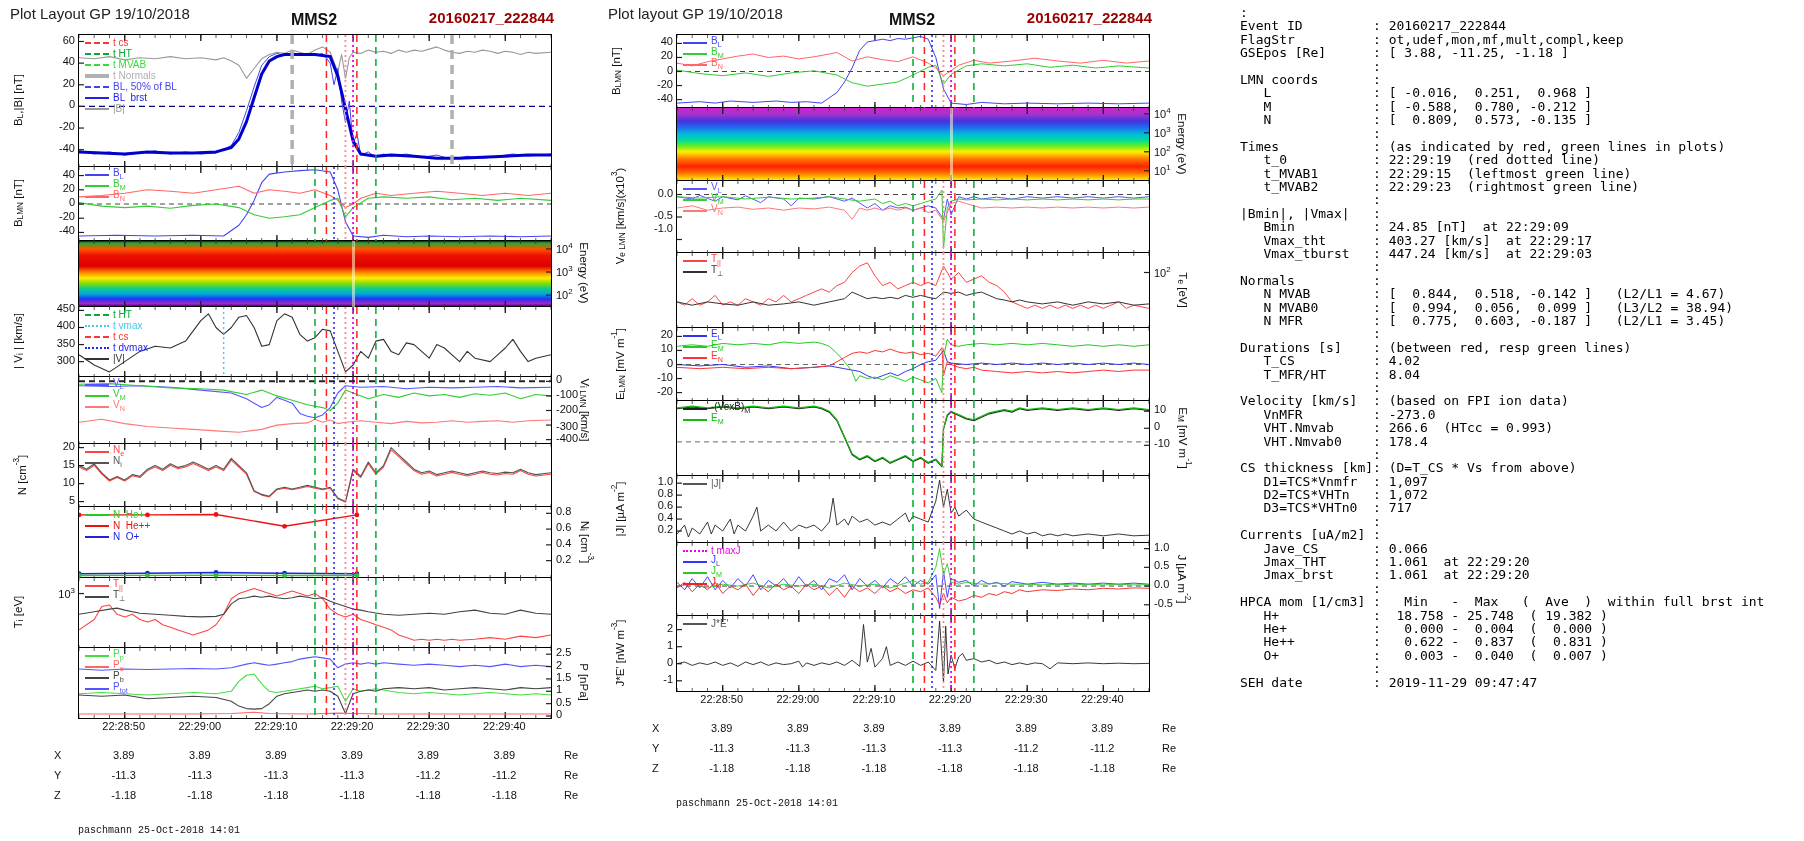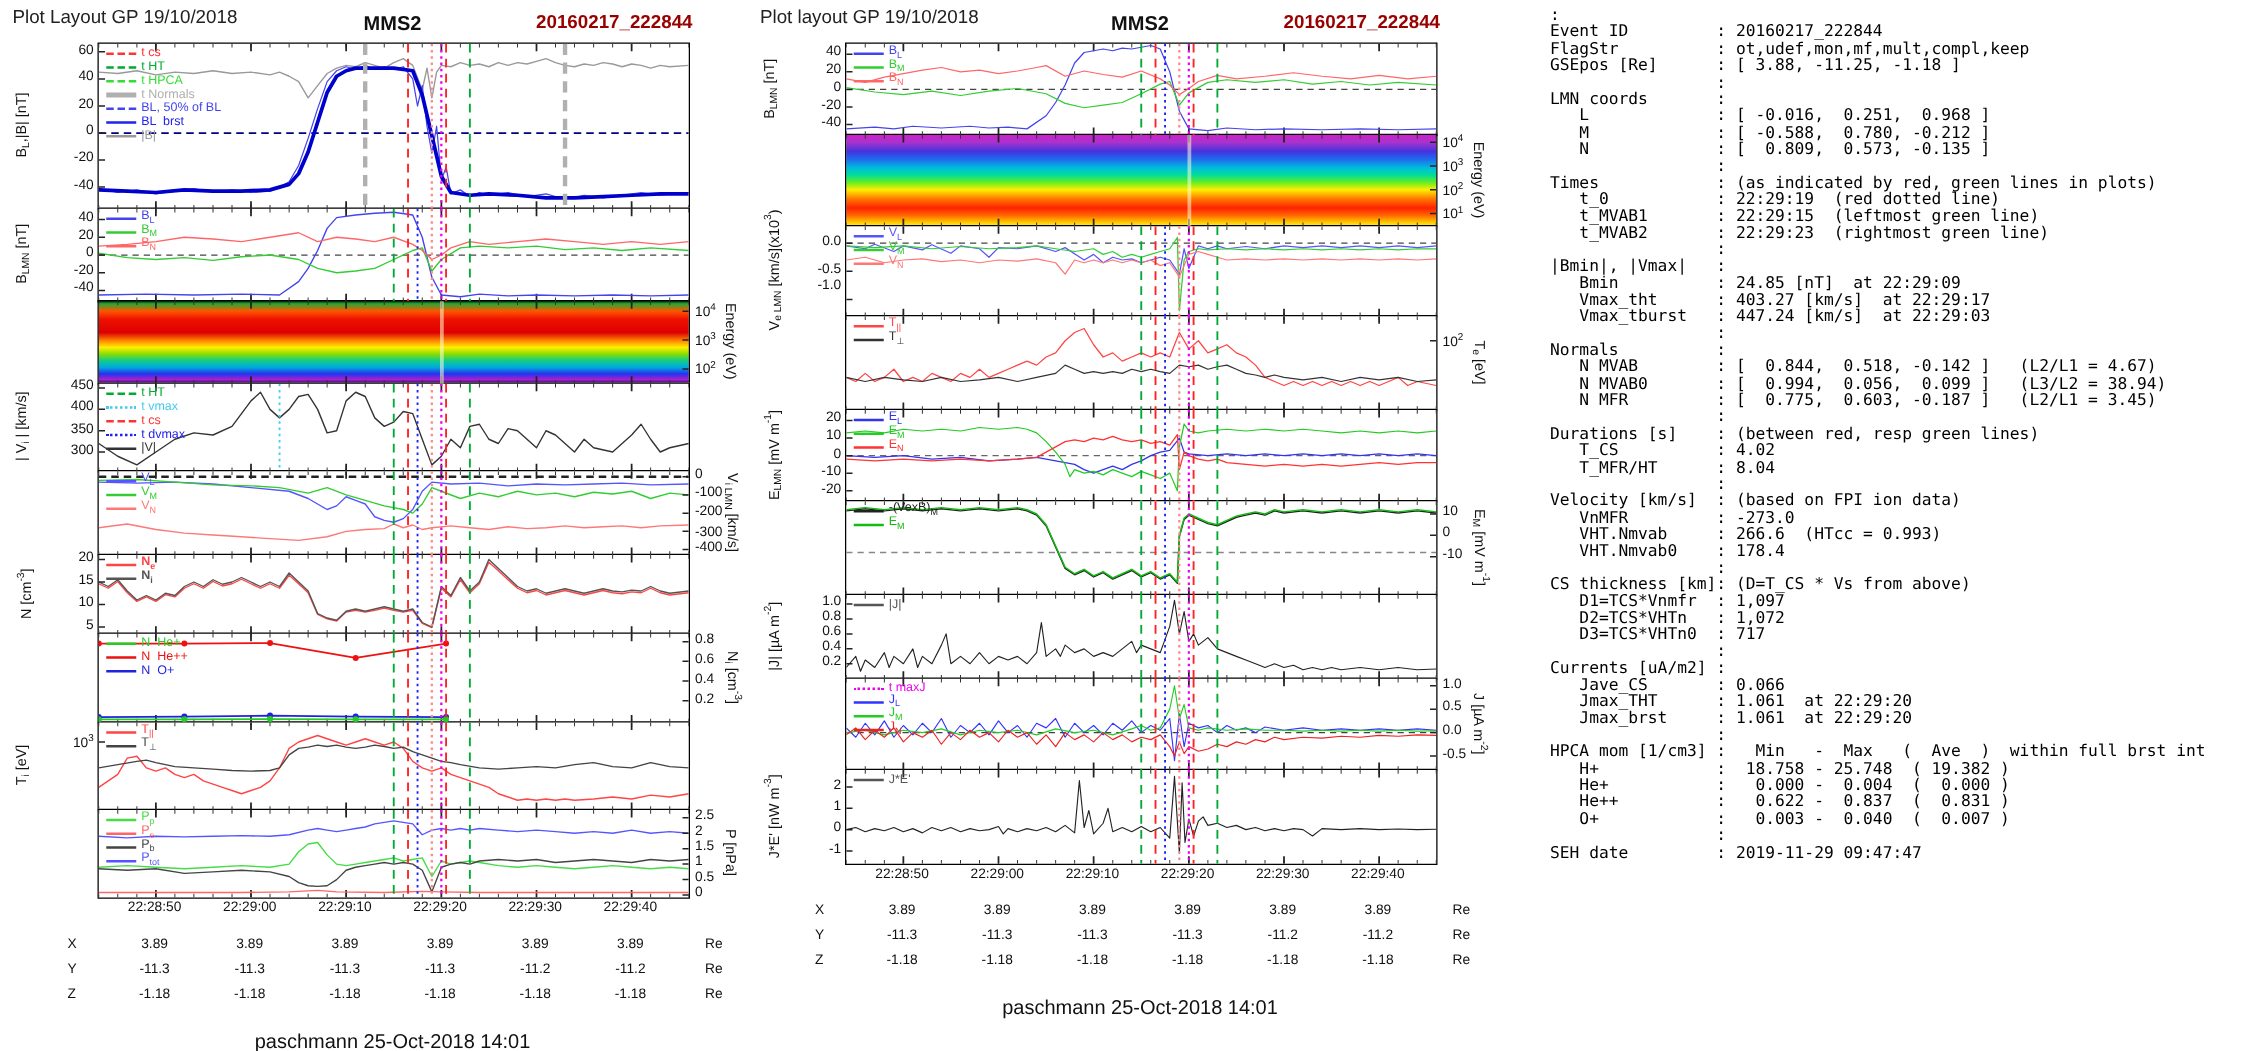--- a/index.html
+++ b/index.html
@@ -30,21 +30,21 @@
   .lgsample{display:inline-block;width:24px;height:0;border-top:2px solid #000;margin-right:4px;flex:none;}
   .lgtext{font-size:10px;line-height:10px;white-space:pre;}
   .seam{position:absolute;top:0;bottom:0;width:3px;background:rgba(255,255,210,0.55);z-index:3;}
   .xaxis{position:relative;height:17px;margin-top:3px;}
   .xtick{position:absolute;transform:translateX(-50%);font-size:11px;top:0;}
   .etable{position:relative;margin-top:12px;}
   .erow{position:relative;height:20px;}
   .elabel{position:absolute;left:46px;font-size:11px;}
   .eval{position:absolute;transform:translateX(-50%);font-size:11px;}
   .eunit{position:absolute;left:556px;font-size:11px;}
-  .footer{margin-left:70px;width:472px;text-align:center;font-size:16px;margin-top:16px;color:#111;}
+  .footer{margin-left:70px;width:472px;text-align:left;font-size:10px;margin-top:16px;color:#111;font-family:Liberation Mono, monospace;}
   .info{position:absolute;left:1240px;top:6px;font-family:"DejaVu Sans Mono",monospace;
         font-size:13px;line-height:13.4px;white-space:pre;color:#000;}
   .tline{height:13.4px;}
 </style>
 </head>
 <body>
 
 <div class="col" id="col-left">
   <div class="colhead">
     <div class="layout-label">Plot Layout GP 19/10/2018</div>
@@ -88,21 +88,21 @@
             <div class="lgrow">
               <span class="lgsample" style="border-top: 2px dashed rgb(255, 51, 51);"></span>
               <span class="lgtext" style="color: rgb(255, 51, 51);">t cs</span>
             </div>
             <div class="lgrow">
               <span class="lgsample" style="border-top: 2px dashed rgb(0, 170, 51);"></span>
               <span class="lgtext" style="color: rgb(0, 170, 51);">t HT</span>
             </div>
             <div class="lgrow">
               <span class="lgsample" style="border-top: 2px dashed rgb(51, 221, 51);"></span>
-              <span class="lgtext" style="color: rgb(51, 221, 51);">t HPCA</span>
+              <span class="lgtext" style="color: rgb(51, 221, 51);">t MVAB</span>
             </div>
             <div class="lgrow">
               <span class="lgsample" style="border-top: 4px solid rgb(176, 176, 176);"></span>
               <span class="lgtext" style="color: rgb(176, 176, 176);">t Normals</span>
             </div>
             <div class="lgrow">
               <span class="lgsample" style="border-top: 2px dashed rgb(68, 68, 238);"></span>
               <span class="lgtext" style="color: rgb(68, 68, 238);">BL, 50% of BL</span>
             </div>
             <div class="lgrow">
@@ -282,21 +282,21 @@
         </div>
       </div>
       <div class="panel" style="height: 63px;">
         <div class="ylab">
           <span class="ylabtext">N [cm<sup>-3</sup>]</span>
           <div class="ytick" style="top: -3.4px;">20</div>
           <div class="ytick" style="top: 14.6px;">15</div>
           <div class="ytick" style="top: 32.6px;">10</div>
           <div class="ytick" style="top: 50.6px;">5</div>
         </div>
-        <div class="plot" style="height: 63px; font-weight: bold;">
+        <div class="plot" style="height: 63px;">
           <svg viewBox="0 0 472 63" width="472" height="63">
             <path d="M0.0 0V3M0.0 63V60M15.2 0V3M15.2 63V60M30.5 0V3M30.5 63V60M45.7 0V3M45.7 63V60M60.9 0V3M60.9 63V60M76.1 0V3M76.1 63V60M91.4 0V3M91.4 63V60M106.6 0V3M106.6 63V60M121.8 0V3M121.8 63V60M137.0 0V3M137.0 63V60M152.3 0V3M152.3 63V60M167.5 0V3M167.5 63V60M182.7 0V3M182.7 63V60M197.9 0V3M197.9 63V60M213.2 0V3M213.2 63V60M228.4 0V3M228.4 63V60M243.6 0V3M243.6 63V60M258.8 0V3M258.8 63V60M274.1 0V3M274.1 63V60M289.3 0V3M289.3 63V60M304.5 0V3M304.5 63V60M319.7 0V3M319.7 63V60M335.0 0V3M335.0 63V60M350.2 0V3M350.2 63V60M365.4 0V3M365.4 63V60M380.6 0V3M380.6 63V60M395.9 0V3M395.9 63V60M411.1 0V3M411.1 63V60M426.3 0V3M426.3 63V60M441.5 0V3M441.5 63V60M456.8 0V3M456.8 63V60M472.0 0V3M472.0 63V60" stroke="#333" stroke-width="0.8" fill="none"></path>
             <path d="M45.7 0V6M45.7 63V57M121.8 0V6M121.8 63V57M197.9 0V6M197.9 63V57M274.1 0V6M274.1 63V57M350.2 0V6M350.2 63V57M426.3 0V6M426.3 63V57" stroke="#222" stroke-width="1.4" fill="none"></path>
             <polyline points="0.0,23.0 7.6,26.6 15.2,21.2 22.8,30.2 30.5,37.1 38.1,33.5 45.7,37.1 53.3,31.7 60.9,33.5 68.5,26.6 76.1,23.0 83.7,26.6 91.4,21.2 99.0,24.8 106.6,23.0 114.2,19.4 121.8,23.0 129.4,26.6 137.0,23.0 144.6,26.6 152.3,16.2 159.9,23.0 167.5,30.2 175.1,47.5 182.7,51.1 190.3,52.9 197.9,45.7 205.5,44.3 213.2,45.7 220.8,44.3 228.4,42.5 236.0,44.3 243.6,45.7 251.2,44.3 258.8,54.7 266.5,58.0 274.1,26.6 281.7,33.5 289.3,19.8 296.9,30.2 304.5,23.0 312.1,5.8 319.7,12.6 327.4,19.8 335.0,26.6 342.6,30.2 350.2,28.4 357.8,32.0 365.4,30.2 373.0,28.4 380.6,30.2 388.3,32.0 395.9,30.2 403.5,28.4 411.1,30.2 418.7,31.0 426.3,29.5 433.9,30.2 441.5,26.6 449.2,30.2 456.8,32.0 472.0,30.2" fill="none" stroke="#ff4444" stroke-width="1.1" stroke-linejoin="round"></polyline>
             <polyline points="0.0,21.6 7.6,25.2 15.2,19.8 22.8,28.8 30.5,36.0 38.1,32.4 45.7,36.0 53.3,30.6 60.9,32.4 68.5,25.2 76.1,21.6 83.7,25.2 91.4,19.8 99.0,23.4 106.6,21.6 114.2,18.0 121.8,21.6 129.4,25.2 137.0,21.6 144.6,25.2 152.3,14.4 159.9,21.6 167.5,28.8 175.1,46.8 182.7,50.4 190.3,52.2 197.9,45.0 205.5,43.2 213.2,45.0 220.8,43.2 228.4,41.4 236.0,43.2 243.6,45.0 251.2,43.2 258.8,54.0 266.5,57.6 274.1,25.2 281.7,32.4 289.3,18.0 296.9,28.8 304.5,21.6 312.1,3.6 319.7,10.8 327.4,18.0 335.0,25.2 342.6,28.8 350.2,27.0 357.8,30.6 365.4,28.8 373.0,27.0 380.6,28.8 388.3,30.6 395.9,28.8 403.5,27.0 411.1,28.8 418.7,29.5 426.3,28.1 433.9,28.8 441.5,25.2 449.2,28.8 456.8,30.6 472.0,28.8" fill="none" stroke="#555555" stroke-width="1.1" stroke-linejoin="round"></polyline>
             <line x1="236" x2="236" y1="0" y2="63" stroke="#00aa33" stroke-width="1.5" stroke-dasharray="7,5"></line>
             <line x1="247.41935483870967" x2="247.41935483870967" y1="0" y2="63" stroke="#ff2222" stroke-width="1.5" stroke-dasharray="7,5"></line>
             <line x1="255.0322580645161" x2="255.0322580645161" y1="0" y2="63" stroke="#2222ee" stroke-width="1.5" stroke-dasharray="2,3"></line>
             <line x1="266.45161290322585" x2="266.45161290322585" y1="0" y2="63" stroke="#ff8888" stroke-width="1.8" stroke-dasharray="2,3"></line>
             <line x1="274.06451612903226" x2="274.06451612903226" y1="0" y2="63" stroke="#ee00ee" stroke-width="1.8" stroke-dasharray="2,3"></line>

